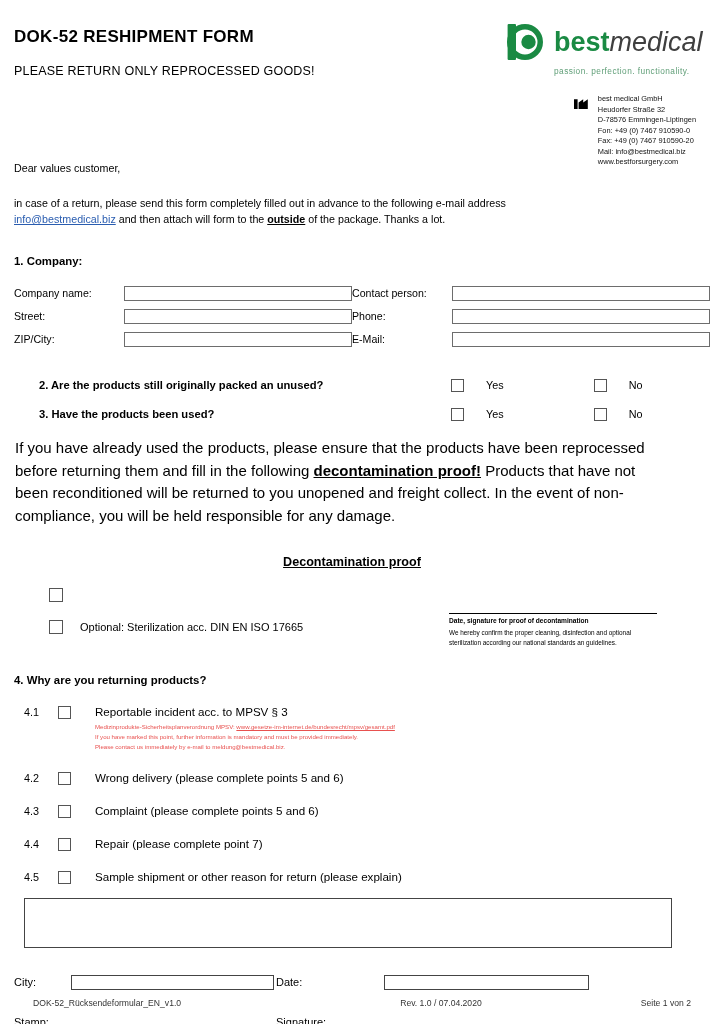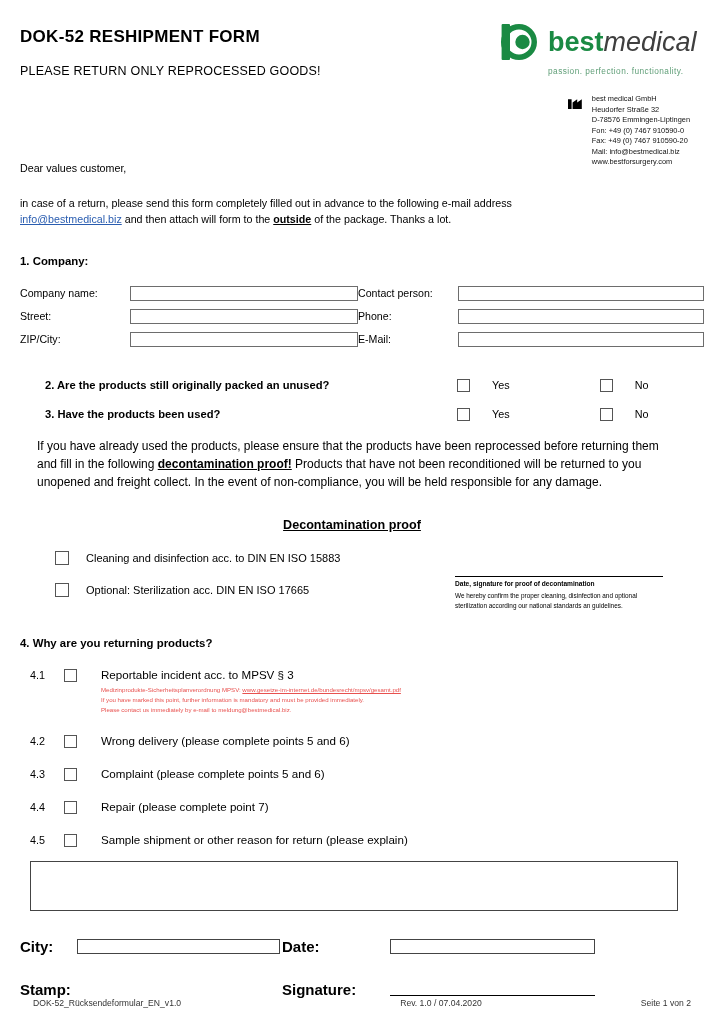--- a/index.html
+++ b/index.html
@@ -13,21 +13,21 @@
     font-family: "Liberation Sans", sans-serif;
     color: #000000;
     position: relative;
     overflow: hidden;
   }
   .page {
     position: relative;
     width: 724px;
     height: 1024px;
     box-sizing: border-box;
-    padding: 0 20px;
+    padding: 0 14px;
   }
 
   
   .header {
     position: relative;
     height: 150px;
   }
   .title-block {
     position: absolute;
     left: 0;
@@ -175,22 +175,22 @@
     height: 13px;
     border: 1px solid #555;
     box-sizing: border-box;
     background: #fff;
     flex: none;
   }
   .opt-label { font-size: 10.8px; }
 
   .note {
     margin-top: 6px;
-    margin-left: 17px;
-    font-size: 12px;
+    margin-left: 1px;
+    font-size: 15px;
     line-height: 1.52;
     width: 636px;
   }
 
   
   .decon-wrap { margin-top: 27px; }
   .decon-title {
     text-align: center;
     font-size: 12.6px;
     font-weight: bold;
@@ -271,21 +271,21 @@
   }
 
   
   .bottom-grid {
     margin-top: 27px;
     display: grid;
     grid-template-columns: 57px 205px 108px 1fr;
     align-items: center;
     row-gap: 0;
   }
-  .bottom-label { font-size: 15px; font-weight: bold; }
+  .bottom-label { font-size: 11px; }
   .bot-box {
     height: 15px;
     border: 1px solid #444;
     box-sizing: border-box;
     background: #fff;
   }
   .bot-box.city { width: 203px; }
   .bot-box.date { width: 205px; }
   .stamp-row {
     margin-top: 26px;
@@ -410,21 +410,20 @@
     <div class="note">If you have already used the products, please ensure that the products have been reprocessed before returning them and fill in the following <span class="bold-ul">decontamination proof!</span> Products that have not been reconditioned will be returned to you unopened and freight collect. In the event of non-compliance, you will be held responsible for any damage.</div>
   </div>
 
   <div class="decon-wrap">
     <div class="decon-title">Decontamination proof</div>
 
     <div class="decon-body">
       <div class="decon-left">
         <div class="decon-item">
           <span class="chk"></span>
-          <span class="decon-label">Cleaning and disinfection acc. to DIN EN ISO 15883</span>
         </div>
         <div class="decon-item">
           <span class="chk"></span>
           <span class="decon-label">Optional: Sterilization acc. DIN EN ISO 17665</span>
         </div>
       </div>
 
       <div class="decon-right">
         <div class="sign-rule"></div>
         <div class="sign-cap">Date, signature for proof of decontamination</div>

